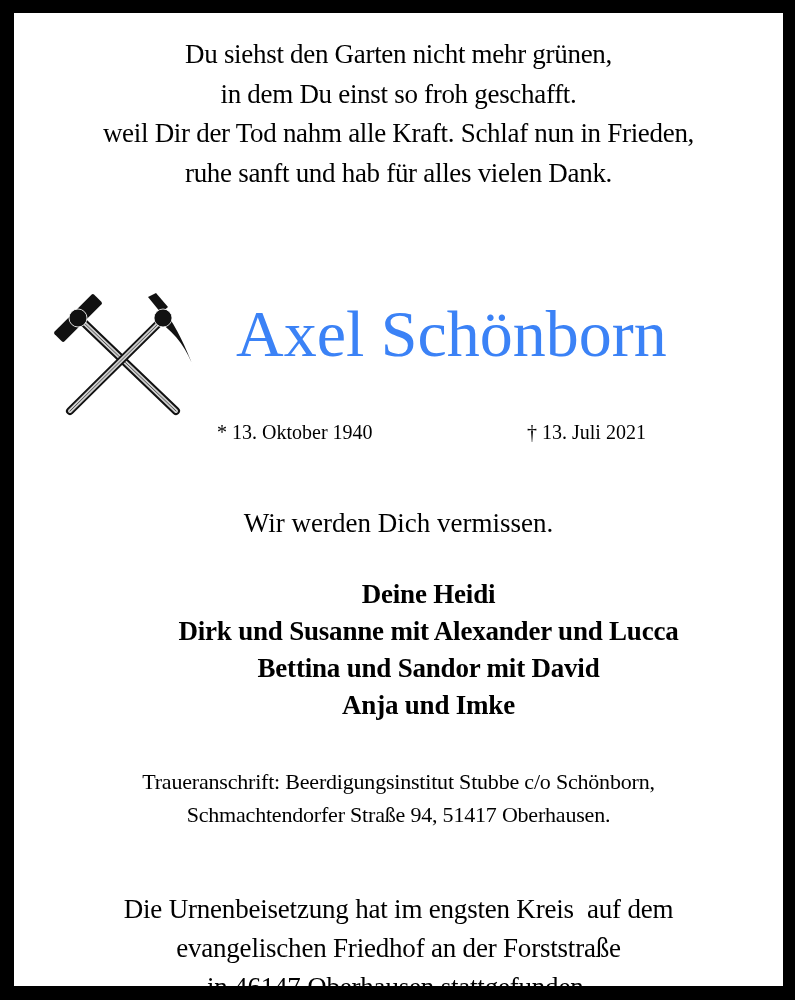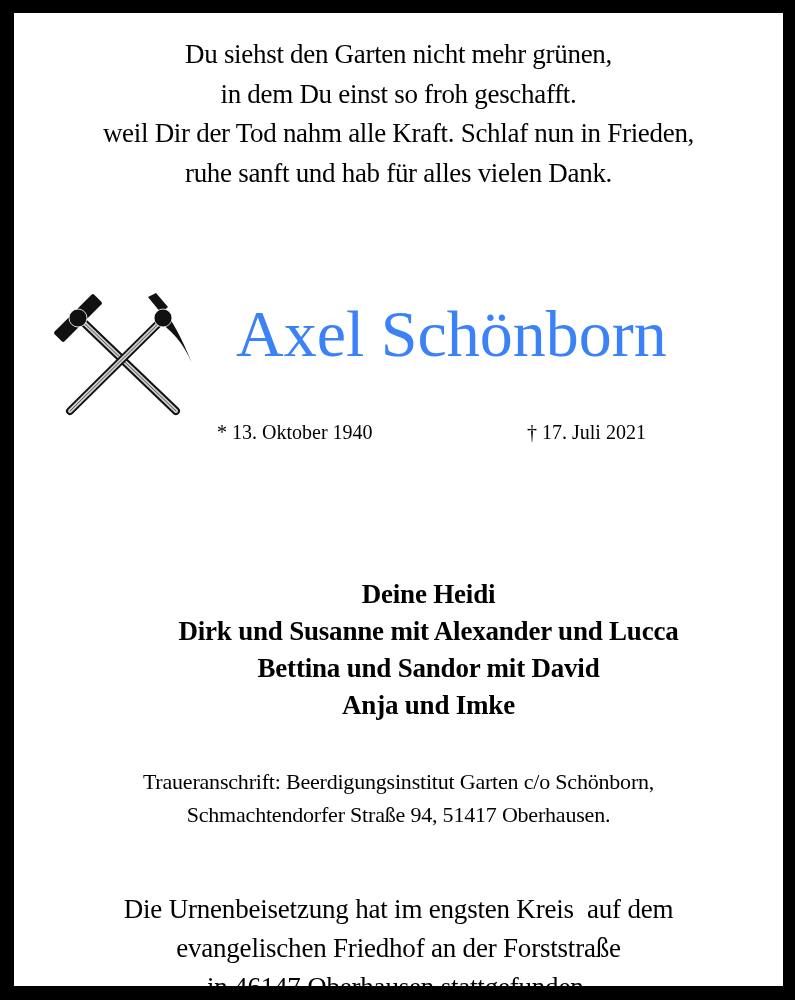--- a/index.html
+++ b/index.html
@@ -73,32 +73,33 @@
         <path d="M100,8 L108,4 L120,18 L113,24 Z" fill="#111"></path>
         <path d="M118,24 C128,38 138,58 146,80 C140,62 128,44 112,34 Z" fill="#111"></path>
         <circle cx="115" cy="29" r="9" fill="#111" stroke="#fff" stroke-width="0.8"></circle>
       </g>
     </svg>
   </div>
 
   <div class="name">Axel Schönborn</div>
 
   <div class="dates born">* 13. Oktober 1940</div>
-  <div class="dates died">† 17. Juli 2021</div>
+  <div class="dates died">† 13. Juli 2021</div>
 
+  <div class="center miss">Wir werden Dich vermissen.</div>
 
   <div class="center family">
     <div>Deine Heidi</div>
     <div>Dirk und Susanne mit Alexander und Lucca</div>
     <div>Bettina und Sandor mit David</div>
     <div>Anja und Imke</div>
   </div>
 
   <div class="center address">
-    <div>Traueranschrift: Beerdigungsinstitut Garten c/o Schönborn,</div>
+    <div>Traueranschrift: Beerdigungsinstitut Stubbe c/o Schönborn,</div>
     <div>Schmachtendorfer Straße 94, 51417 Oberhausen.</div>
   </div>
 
   <div class="center burial">
     <div style="white-space:pre;">Die Urnenbeisetzung hat im engsten Kreis  auf dem</div>
     <div>evangelischen Friedhof an der Forststraße</div>
     <div>in 46147 Oberhausen stattgefunden.</div>
   </div>
 
 </div>

